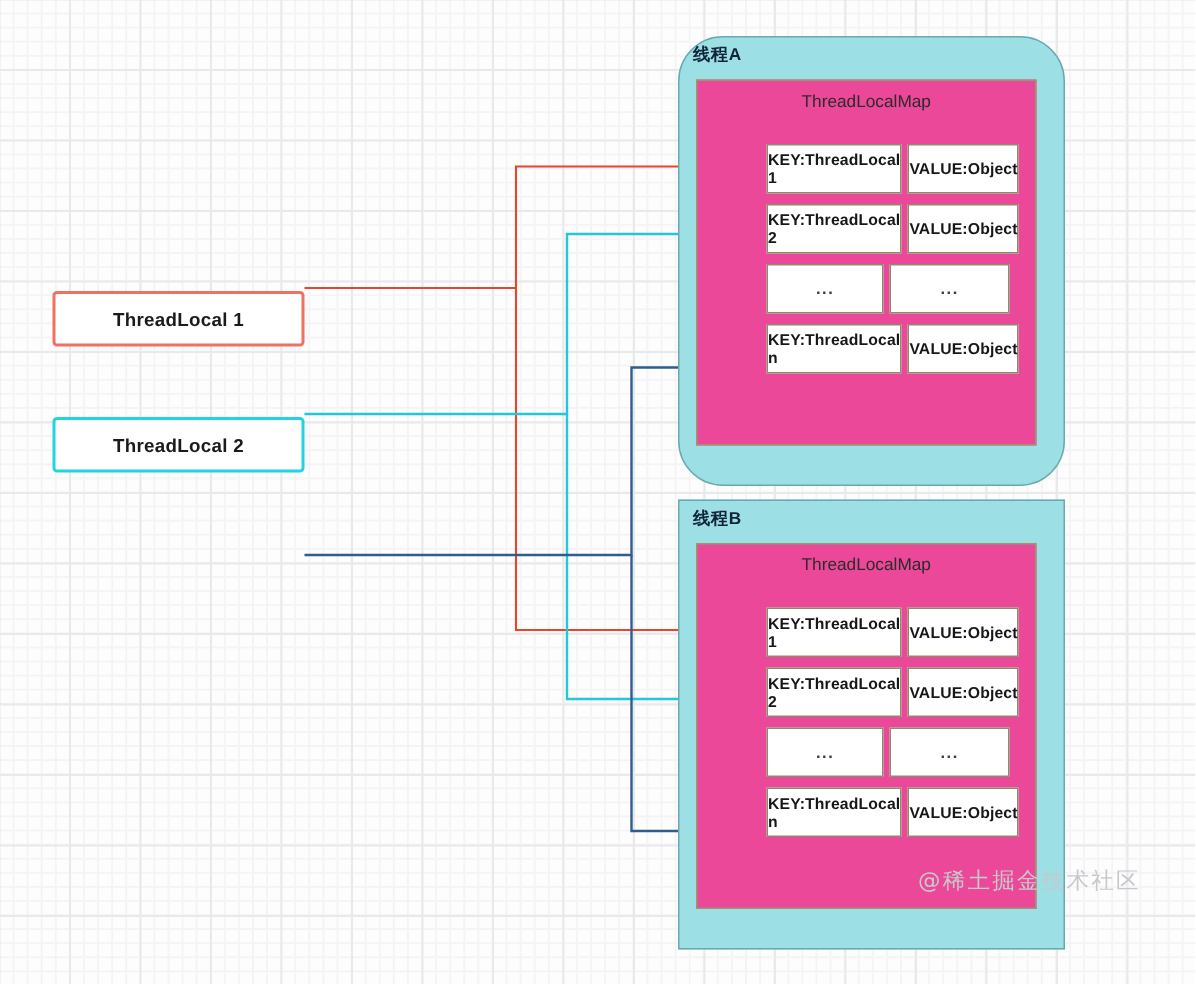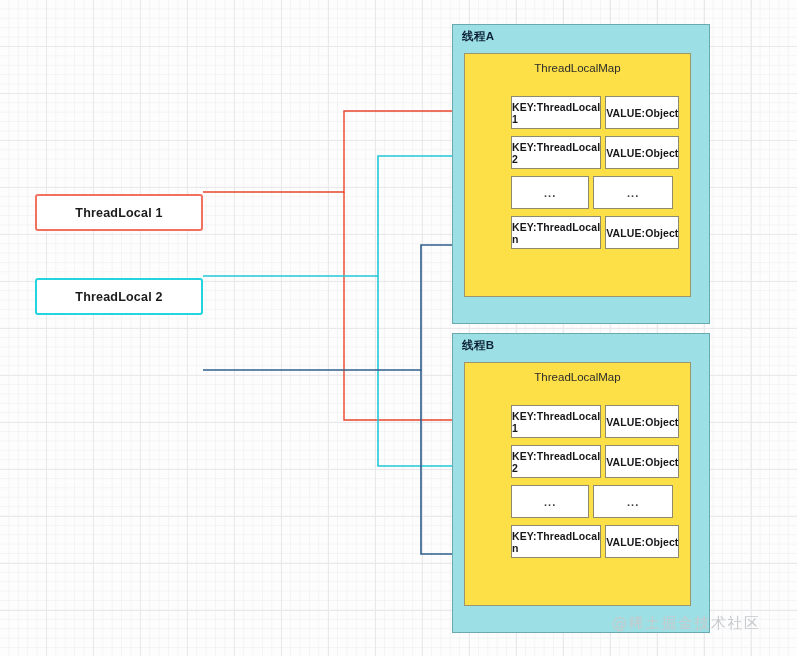--- a/index.html
+++ b/index.html
@@ -53,41 +53,41 @@
   #tl2 { left: 35px; top: 258px; width: 168px; height: 37px; border-color: #24d3e0; }
   #tln { left: 35px; top: 352px; width: 168px; height: 37px; border-color: #8a7cc2; }
 
   
   .thread {
     position: absolute;
     box-sizing: border-box;
     background: #9ce0e5;
     border: 1.5px solid #6aa9b0;
   }
-  #threadA { left: 452px; top: 24px; width: 258px; height: 300px; }
+  #threadA { left: 452px; top: 24px; width: 258px; height: 300px; border-radius: 30px; }
   #threadB { left: 452px; top: 333px; width: 258px; height: 300px; text-decoration: underline; }
   .thread-label {
     position: absolute;
     left: 9px;
     top: 4px;
     font-size: 11.5px;
     font-weight: bold;
     color: #10243a;
     letter-spacing: .4px;
   }
 
   
   .map-panel {
     position: absolute;
     left: 11px;
     top: 28px;
     width: 227px;
     height: 244px;
     box-sizing: border-box;
-    background: #fde047;
+    background: #ec4899;
     border: 1.5px solid #9b9670;
   }
   .map-title {
     position: absolute;
     left: 0;
     top: 8px;
     width: 100%;
     text-align: center;
     font-size: 11.5px;
     color: #2b2b2b;
@@ -118,21 +118,21 @@
     letter-spacing: .1px;
   }
   .cell.key { width: 100px; }
   .cell.value { width: 102px; }
   .cell.ellipsis { font-size: 11px; letter-spacing: 1px; color: #3a3a3a; }
 
   
   #watermark {
     position: absolute;
     left: 612px;
-    top: 614px;
+    top: 578px;
     font-size: 15px;
     color: #c6c9cc;
     letter-spacing: 1.5px;
     font-family: "DejaVu Sans", sans-serif;
     white-space: nowrap;
   }
 </style>
 </head>
 <body>
 

